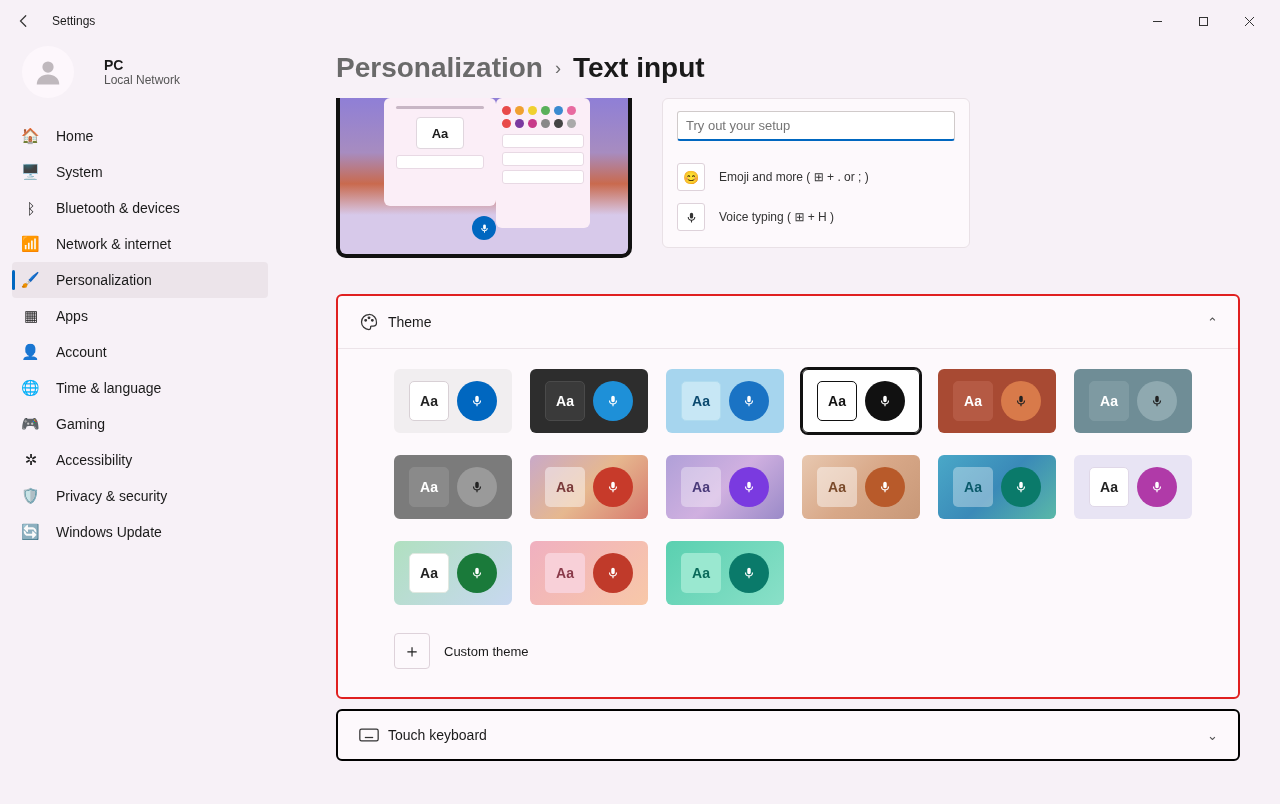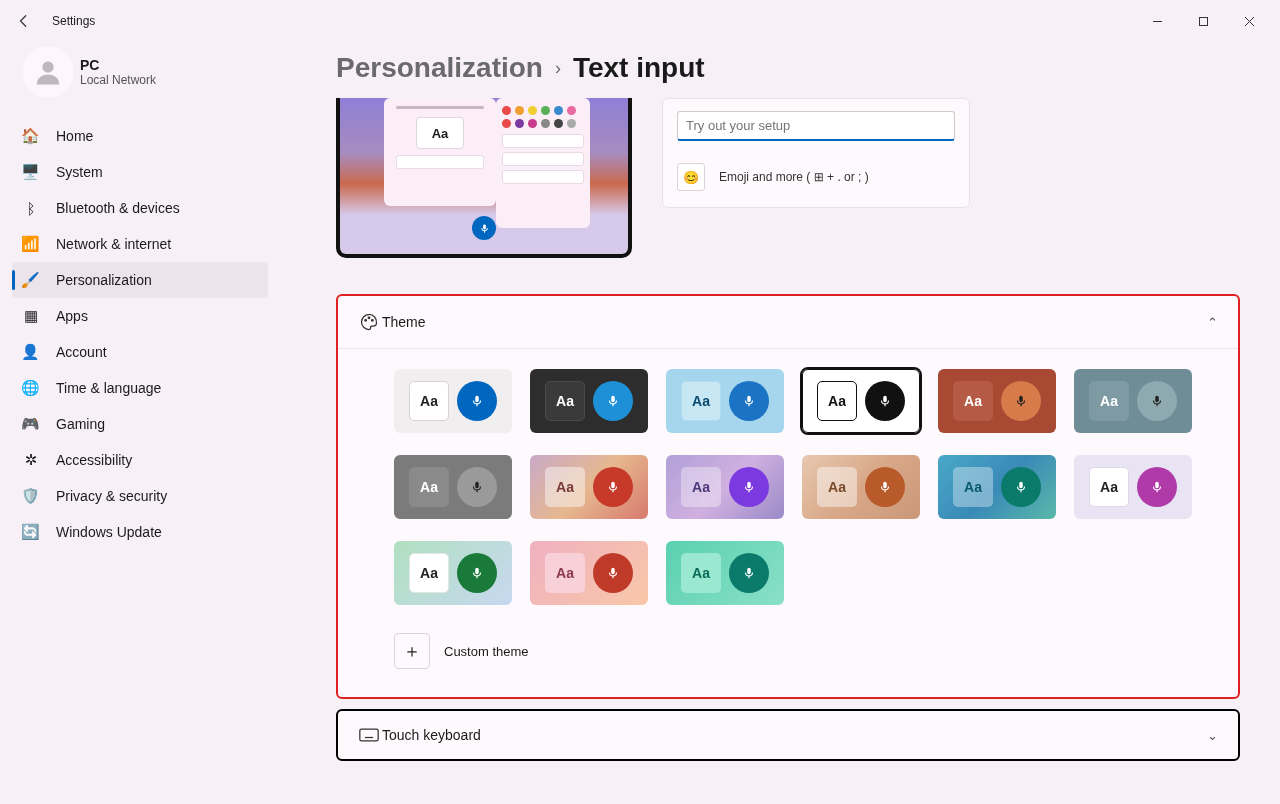--- a/index.html
+++ b/index.html
@@ -7,21 +7,21 @@
 
 .titlebar { display: flex; align-items: center; height: 42px; padding: 0 8px; }
 .titlebar .back { width: 32px; height: 32px; display: flex; align-items: center; justify-content: center; cursor: pointer; border-radius: 4px; }
 .titlebar .title { font-size: 12px; margin-left: 12px; }
 .titlebar .controls { margin-left: auto; display: flex; }
 .titlebar .controls > div { width: 46px; height: 32px; display: flex; align-items: center; justify-content: center; cursor: pointer; font-size: 12px; }
 
 .layout { display: flex; height: calc(100% - 42px); }
 
 .sidebar { width: 280px; padding: 0 12px; flex-shrink: 0; }
-.profile { display: flex; align-items: center; padding: 4px 10px 20px; gap: 6px; }
+.profile { display: flex; align-items: center; padding: 4px 10px 20px; gap: 30px; }
 .avatar { width: 52px; height: 52px; border-radius: 50%; background: #fdf7fc; display: flex; align-items: center; justify-content: center; }
 .profile .name { font-size: 14px; font-weight: 600; }
 .profile .sub  { font-size: 12px; color: #555; }
 
 .search { position: relative; margin: 0 4px 18px; }
 .search input { width: 100%; height: 32px; border: 1px solid #d0caca; border-bottom: 1px solid #888; border-radius: 4px; padding: 0 34px 0 10px; font-size: 14px; background: #fbf6fb; }
 .search .icon { position: absolute; right: 10px; top: 50%; transform: translateY(-50%); font-size: 13px; pointer-events: none; color: #444; }
 
 .navlist { list-style: none; }
 .navlist li { display: flex; align-items: center; height: 36px; padding: 0 10px; border-radius: 4px; font-size: 14px; cursor: pointer; gap: 16px; position: relative; }
@@ -49,21 +49,21 @@
 .preview .mic { position: absolute; left: 50%; bottom: 14px; transform: translateX(-50%); width: 24px; height: 24px; border-radius: 50%; background: #0067c0; display: flex; align-items: center; justify-content: center; }
 .preview .mic svg { fill: #fff; width: 11px; height: 11px; }
 
 .tryout { width: 308px; background: #fdf9fc; border: 1px solid #e9e1e6; border-radius: 6px; padding: 12px 14px 10px; }
 .tryout input { width: 100%; height: 30px; border: 1px solid #d0caca; border-bottom: 2px solid #0067c0; border-radius: 3px; padding: 0 8px; font-size: 13px; background: #fff; margin-bottom: 16px; }
 .tryout .row { display: flex; align-items: center; gap: 14px; font-size: 12px; padding: 6px 0; color: #333; }
 .tryout .row .ibox { width: 28px; height: 28px; background: #fff; border: 1px solid #ded2da; border-radius: 3px; display: flex; align-items: center; justify-content: center; font-size: 13px; }
 
 .card { background: #fdf9fc; border: 2px solid #000000; border-radius: 6px; margin-bottom: 10px; }
 .card.highlight { border: 2px solid #e02020; }
-.card-header { display: flex; align-items: center; padding: 16px 20px; gap: 2px; cursor: pointer; border-bottom: 1px solid #ece4e9; }
+.card-header { display: flex; align-items: center; padding: 16px 20px; gap: 8px; cursor: pointer; border-bottom: 1px solid #ece4e9; }
 .card-header.noborder { border-bottom: none; }
 .card-header .hicon { width: 22px; display: flex; align-items: center; justify-content: center; color: #333; font-size: 17px; }
 .card-header .htitle { font-size: 14px; }
 .card-header .hchev { margin-left: auto; color: #555; font-size: 13px; }
 
 .themes { padding: 20px 20px 28px 56px; }
 .theme-grid { display: flex; flex-wrap: wrap; gap: 22px 18px; }
 .theme { width: 118px; height: 64px; border-radius: 6px; position: relative; cursor: pointer; display: flex; align-items: center; justify-content: center; gap: 8px; padding: 0 8px; }
 .theme.sel { outline: 2px solid #111; outline-offset: 0; }
 .theme .aa { width: 40px; height: 40px; border-radius: 5px; display: flex; align-items: center; justify-content: center; font-weight: 600; font-size: 14px; }
@@ -209,20 +209,28 @@
             </svg>
           </div>
       </div>
 
       <div class="tryout">
         <input placeholder="Try out your setup" style="">
         <div class="row">
           <div class="ibox">😊</div>
           <span>Emoji and more ( ⊞ + . or ; )</span>
         </div>
+        <div class="row">
+          <div class="ibox">
+              <svg width="13" height="13" viewBox="0 0 24 24" fill="#333">
+                <path d="M12 14a3 3 0 003-3V6a3 3 0 10-6 0v5a3 3 0 003 3zm5-3a5 5 0 01-10 0H5a7 7 0 006 6.9V21h2v-3.1A7 7 0 0019 11h-2z"></path>
+              </svg>
+            </div>
+          <span>Voice typing ( ⊞ + H )</span>
+        </div>
       </div>
     </div>
 
     <div class="card highlight">
       <div class="card-header">
         <span class="hicon">
             <svg width="20" height="20" viewBox="0 0 24 24" fill="none" stroke="#333" stroke-width="1.5">
               <path d="M12 3a9 9 0 100 18c1.5 0 2-1 2-2s-.5-2 1-2h2a4 4 0 004-4 9 9 0 00-9-10z"></path>
               <circle cx="8" cy="10" r="1" fill="#333"></circle>
               <circle cx="12" cy="7" r="1" fill="#333"></circle>

